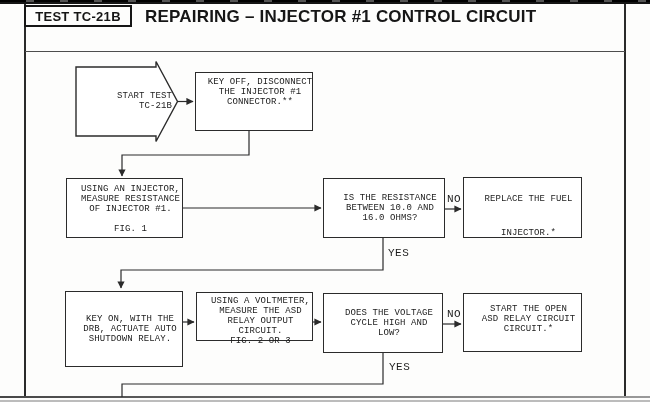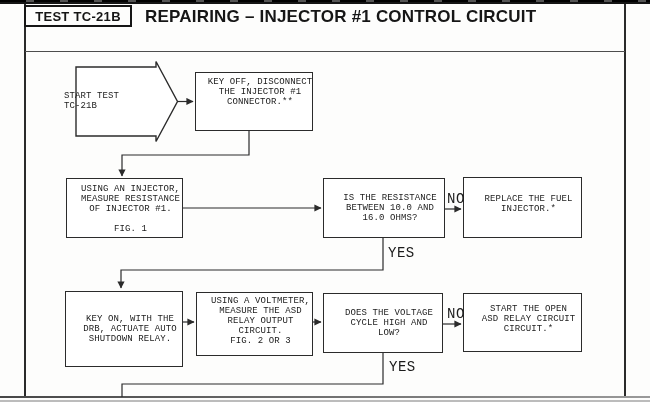--- a/index.html
+++ b/index.html
@@ -18,23 +18,23 @@
   .testbox{position:absolute;left:24px;top:5px;width:108px;height:22px;border:2px solid #161616;
     box-sizing:border-box;display:flex;align-items:center;justify-content:center;}
   .htext{font-family:"Liberation Sans","DejaVu Sans",sans-serif;font-weight:bold;color:#161616;}
   .testbox .htext{font-size:13px;letter-spacing:.3px;}
   .htitle{position:absolute;left:145px;top:7px;height:20px;display:flex;align-items:center;
     font-size:17px;letter-spacing:.2px;}
   
   .fbox{position:absolute;border:1.4px solid #2b2b2b;background:#fff;box-sizing:border-box;
     display:flex;flex-direction:column;align-items:center;text-align:center;padding-left:12px;}
   .bl{font-size:9px;line-height:10px;min-height:10px;white-space:pre;letter-spacing:.1px;}
-  .lbl{position:absolute;font-size:14px;line-height:10px;letter-spacing:.5px;}
+  .lbl{position:absolute;font-size:11px;line-height:10px;letter-spacing:.5px;}
   svg.flow{position:absolute;left:0;top:0;}
-  .startlines{position:absolute;left:64px;top:91px;width:80px;text-align:left;}
+  .startlines{position:absolute;left:92px;top:91px;width:80px;text-align:right;}
 </style>
 </head>
 <body>
 
 <div id="screen">
 
   <div class="topbar"></div>
   <div class="topbar-dash"></div>
   <div class="border-v" style="left:24px;"></div>
   <div class="border-v" style="left:624px;"></div>
@@ -93,32 +93,32 @@
     <div class="bl"></div>
     <div class="bl">FIG. 1</div>
   </div>
 
   <div class="fbox" style="left:323px;top:178px;width:122px;height:60px;justify-content:center;">
     <div class="bl">IS THE RESISTANCE</div>
     <div class="bl">BETWEEN 10.0 AND</div>
     <div class="bl">16.0 OHMS?</div>
   </div>
 
-  <div class="fbox" style="left:463px;top:177px;width:119px;height:61px;padding-top:16px;">
+  <div class="fbox" style="left:463px;top:177px;width:119px;height:61px;padding-top:16px;gap:24px;">
     <div class="bl">REPLACE THE FUEL</div>
     <div class="bl">INJECTOR.*</div>
   </div>
 
   <div class="fbox" style="left:65px;top:291px;width:118px;height:76px;justify-content:center;">
     <div class="bl">KEY ON, WITH THE</div>
     <div class="bl">DRB, ACTUATE AUTO</div>
     <div class="bl">SHUTDOWN RELAY.</div>
   </div>
 
-  <div class="fbox" style="left:196px;top:292px;width:117px;height:64px;padding-top:3px;">
+  <div class="fbox" style="left:196px;top:292px;width:117px;height:49px;padding-top:3px;">
     <div class="bl">USING A VOLTMETER,</div>
     <div class="bl">MEASURE THE ASD</div>
     <div class="bl">RELAY OUTPUT</div>
     <div class="bl">CIRCUIT.</div>
     <div class="bl">FIG. 2 OR 3</div>
   </div>
 
   <div class="fbox" style="left:323px;top:293px;width:120px;height:60px;justify-content:center;">
     <div class="bl">DOES THE VOLTAGE</div>
     <div class="bl">CYCLE HIGH AND</div>

